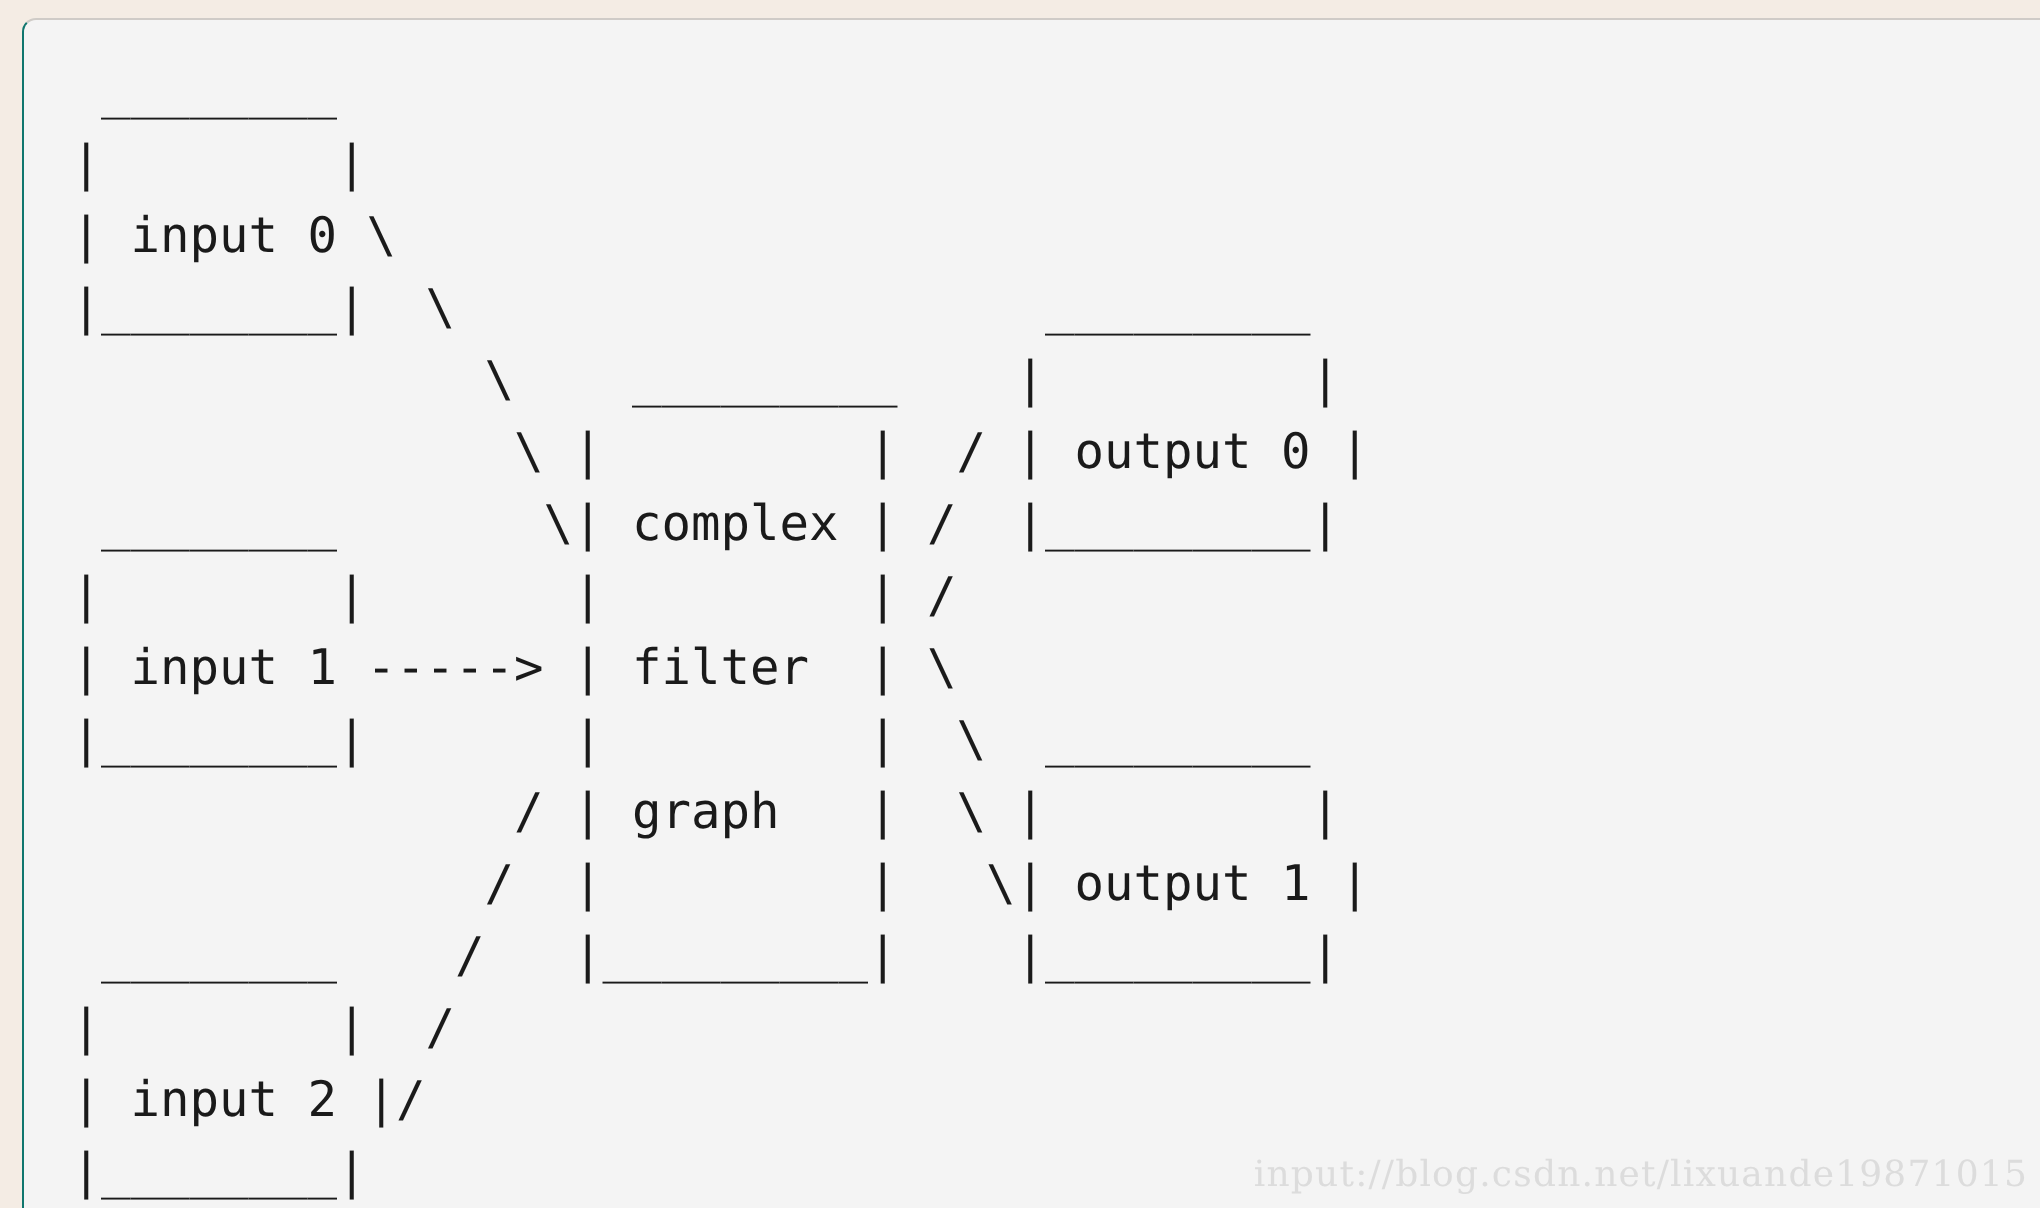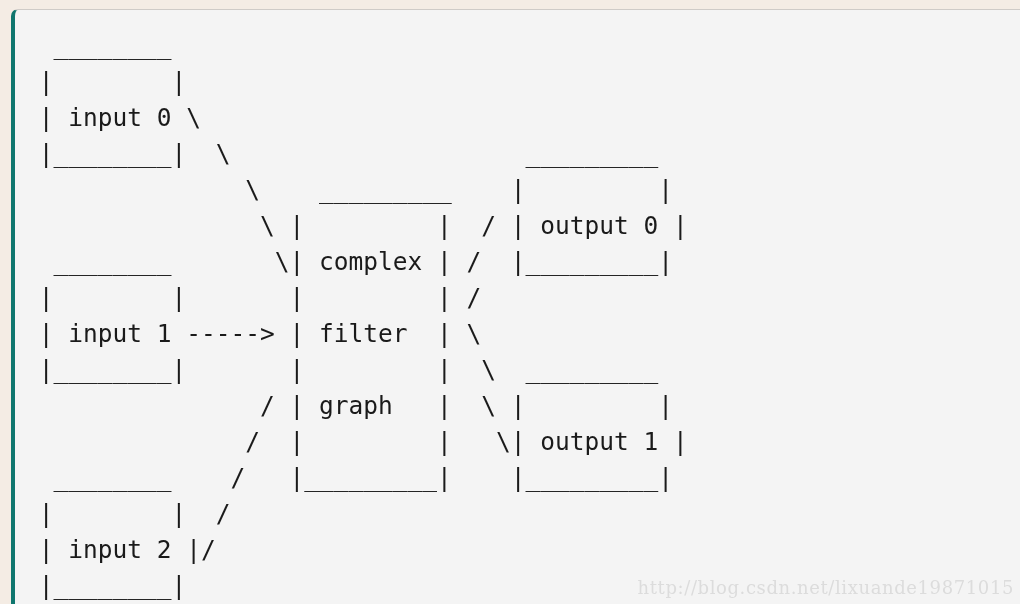--- a/index.html
+++ b/index.html
@@ -24,21 +24,21 @@
 
   
   #code-panel {
     position: absolute;
     left: 11px;
     top: 9px;
     width: 1009px;
     height: 595px;
     background: #f4f4f4;
     border-top: 1px solid #cfcbc7;
-    border-left: 4px solid #0f766e;
+    border-left: 1px solid #0f766e;
     border-top-left-radius: 7px;
     box-sizing: border-box;
     overflow: hidden;
   }
 
   
   #ascii-art {
     position: absolute;
     left: 9px;
     top: 18px;
@@ -86,15 +86,15 @@
  |________|       |         |  \  _________
                 / | graph   |  \ |         |
                /  |         |   \| output 1 |
   ________    /   |_________|    |_________|
  |        |  /
  | input 2 |/
  |________|</pre>
 
   </div>
 
-  <div id="watermark">http://blog.csdn.net/lixuande19871015</div>
+  <div id="watermark">input://blog.csdn.net/lixuande19871015</div>
 
 </div>
 
 </body></html>

